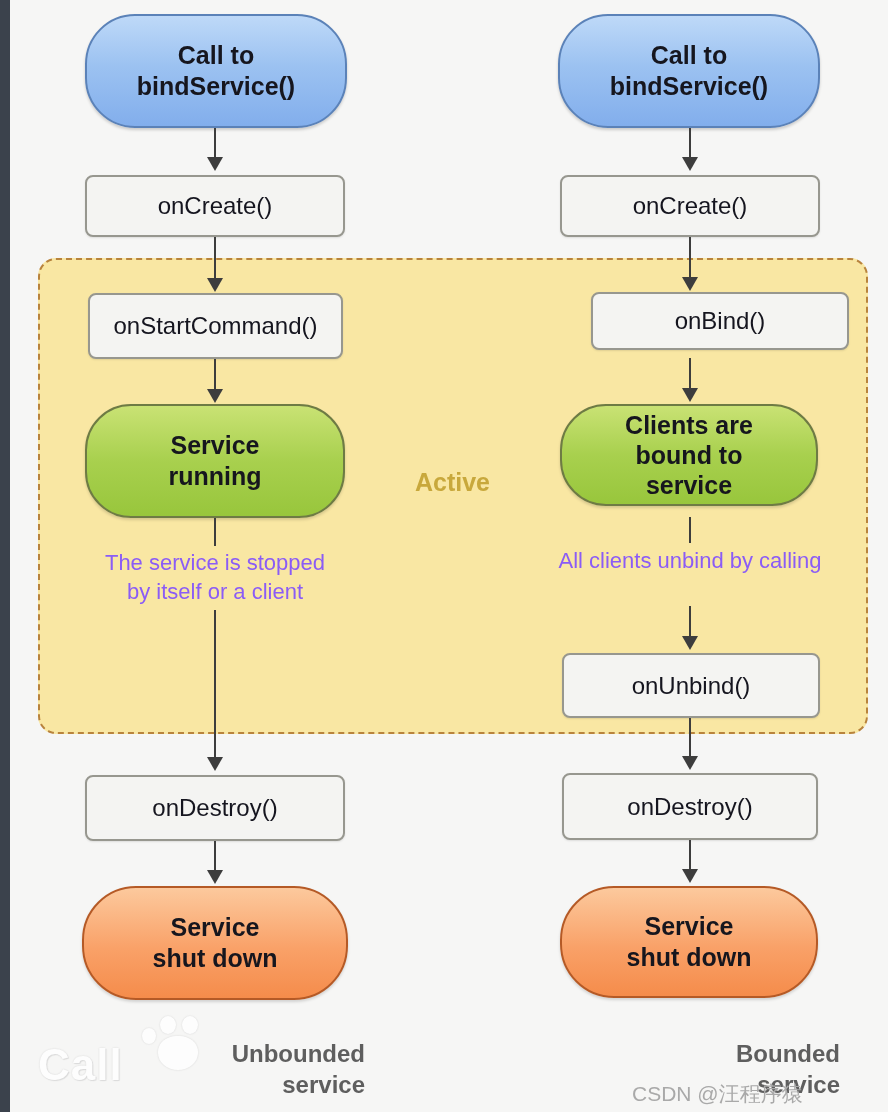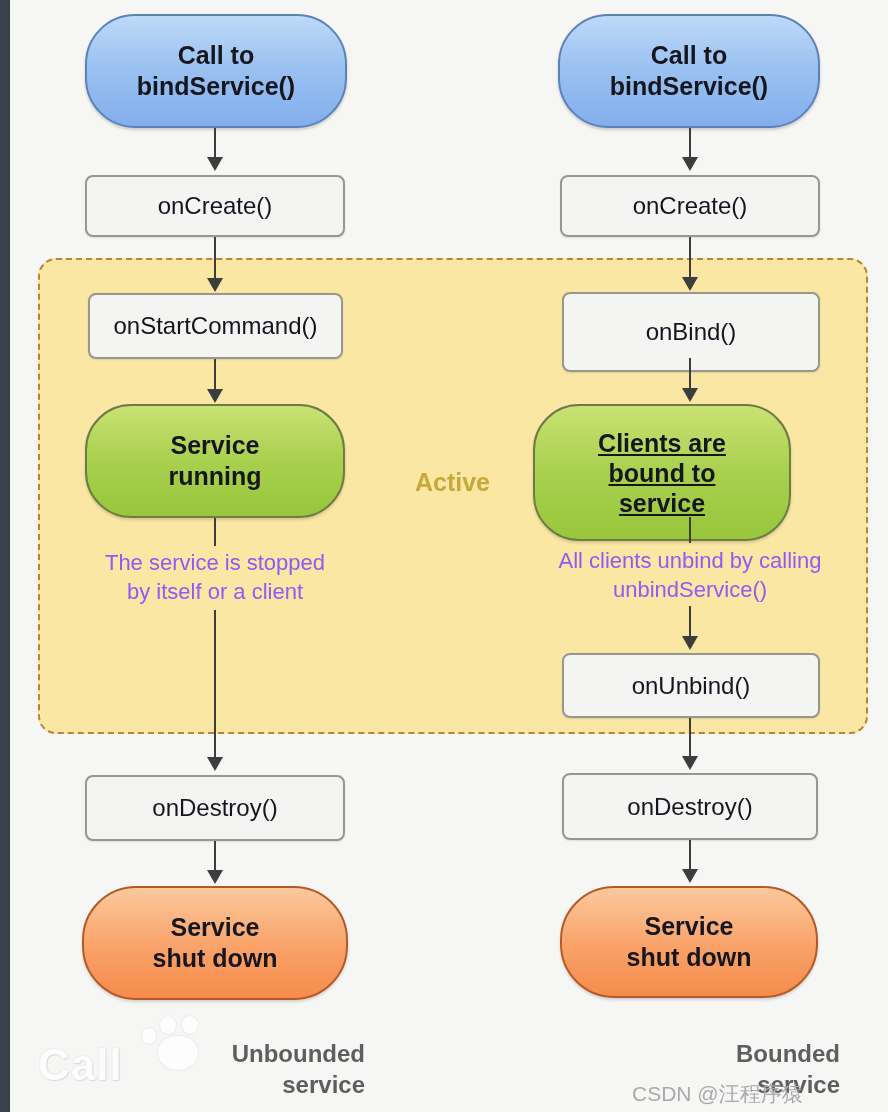--- a/index.html
+++ b/index.html
@@ -120,38 +120,37 @@
   <div class="vline" style="left:689px; top:128px; height:30px;"></div>
   <div class="ahead" style="left:682px; top:157px;"></div>
 
   <div class="cb" style="left:560px; top:175px; width:260px; height:62px;">
     <span>onCreate()</span>
   </div>
 
   <div class="vline" style="left:689px; top:237px; height:41px;"></div>
   <div class="ahead" style="left:682px; top:277px;"></div>
 
-  <div class="cb" style="left:562px; top:292px; width:258px; height:80px;">
+  <div class="cb" style="left:591px; top:292px; width:258px; height:58px;">
     <span>onBind()</span>
   </div>
 
   <div class="vline" style="left:689px; top:358px; height:31px;"></div>
   <div class="ahead" style="left:682px; top:388px;"></div>
 
-  <div class="pill green" style="left:533px; top:404px; width:258px; height:137px; line-height:30px;text-decoration:underline;">
+  <div class="pill green" style="left:560px; top:404px; width:258px; height:102px; line-height:30px;">
     <span>Clients are</span>
     <span>bound to</span>
     <span>service</span>
   </div>
 
   <div class="vline" style="left:689px; top:517px; height:26px;"></div>
 
   <div class="note" style="left:510px; top:546px; width:360px;">
     <span style="display:block">All clients unbind by calling</span>
-    <span style="display:block">unbindService()</span>
   </div>
 
   <div class="vline" style="left:689px; top:606px; height:31px;"></div>
   <div class="ahead" style="left:682px; top:636px;"></div>
 
   <div class="cb" style="left:562px; top:653px; width:258px; height:65px;">
     <span>onUnbind()</span>
   </div>
 
   <div class="vline" style="left:689px; top:718px; height:39px;"></div>

